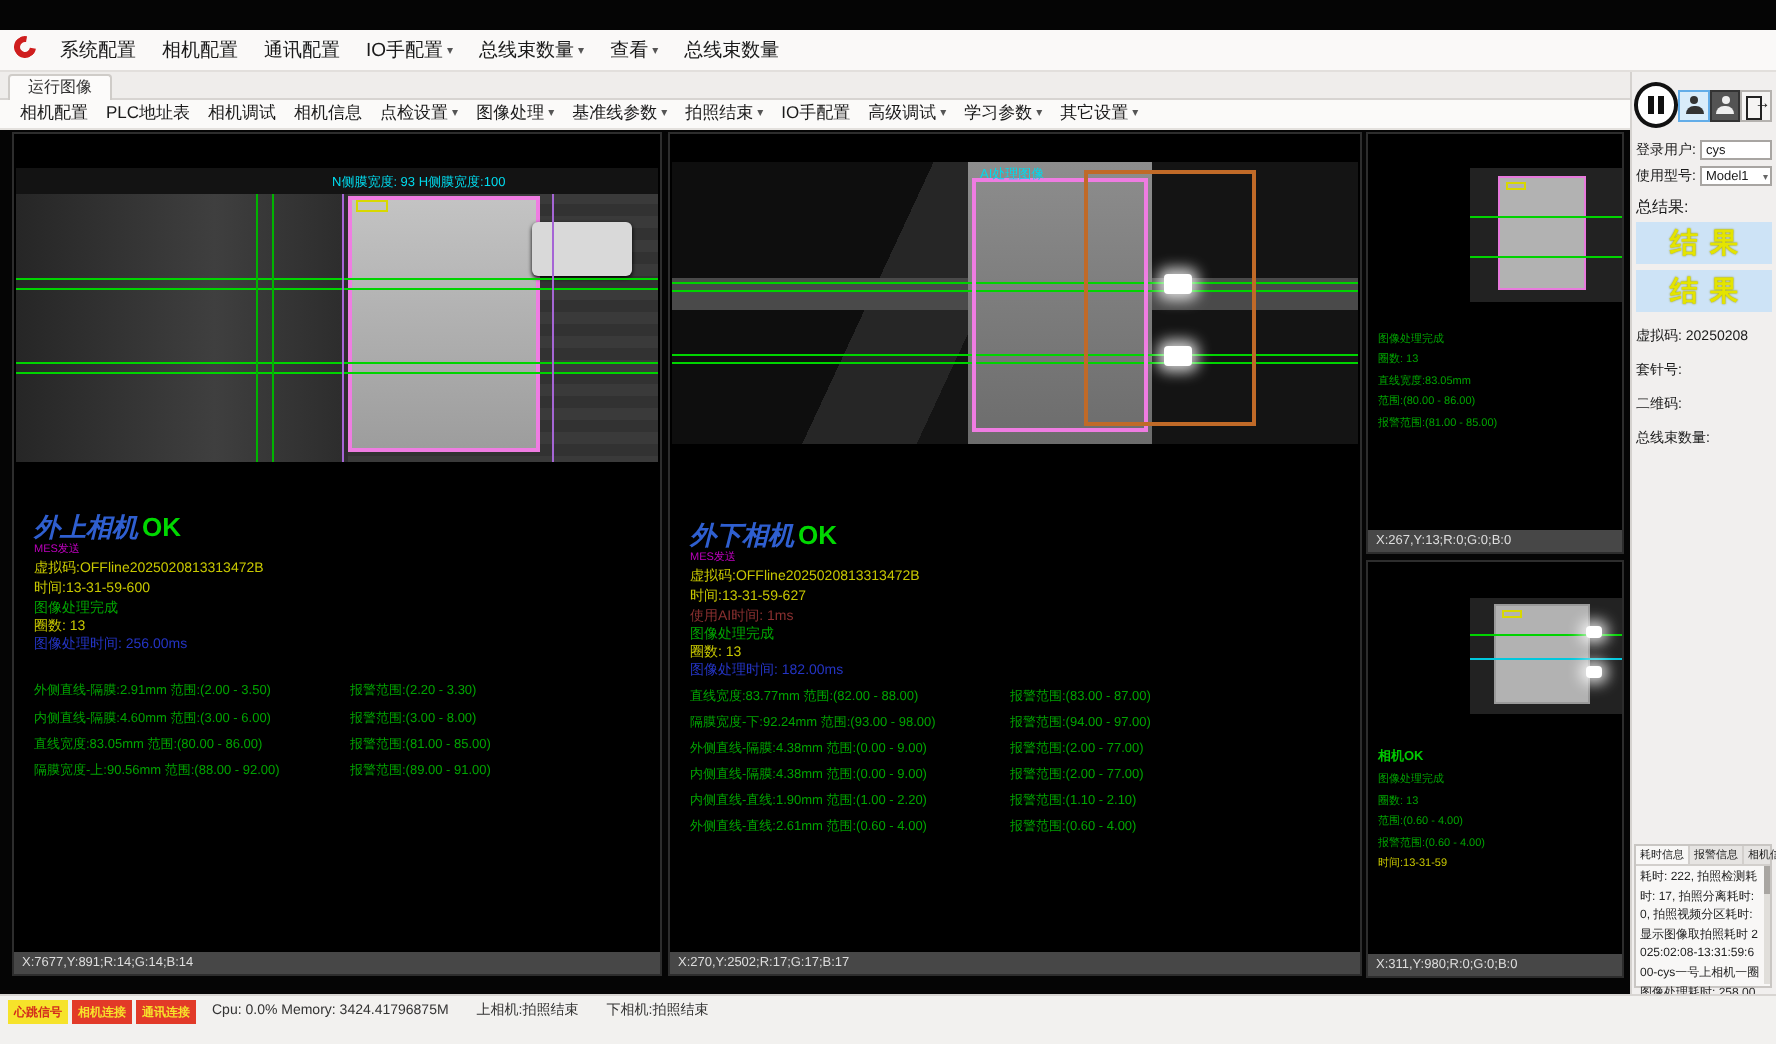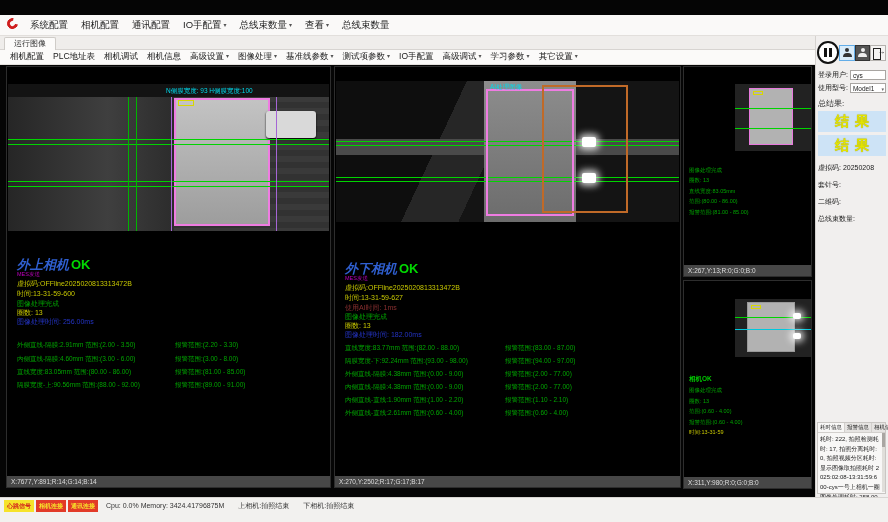--- a/index.html
+++ b/index.html
@@ -156,24 +156,24 @@
 
   <div class="tabstrip">
     <span class="tab">运行图像</span>
   </div>
 
   <div class="toolbar">
     <span class="ti">相机配置</span>
     <span class="ti">PLC地址表</span>
     <span class="ti">相机调试</span>
     <span class="ti">相机信息</span>
-    <span class="ti arrow">高级设置</span>
+    <span class="ti arrow">点检设置</span>
     <span class="ti arrow">图像处理</span>
     <span class="ti arrow">基准线参数</span>
-    <span class="ti arrow">测试项参数</span>
+    <span class="ti arrow">拍照结束</span>
     <span class="ti">IO手配置</span>
     <span class="ti arrow">高级调试</span>
     <span class="ti arrow">学习参数</span>
     <span class="ti arrow">其它设置</span>
   </div>
 
   <div class="main">
 
     <div class="panel" id="panel-left">
       <div class="img" id="img-left">

